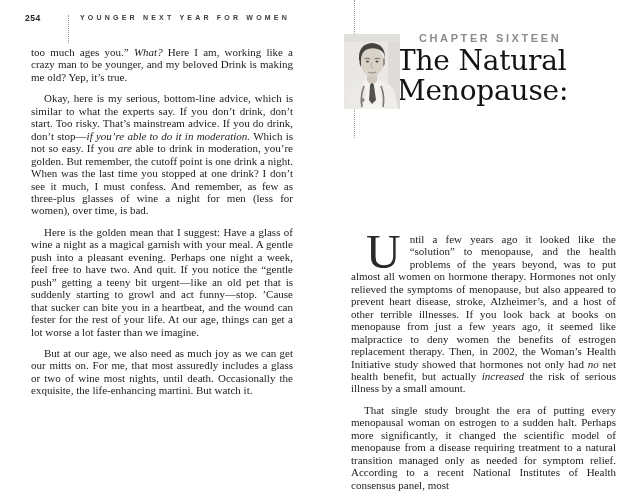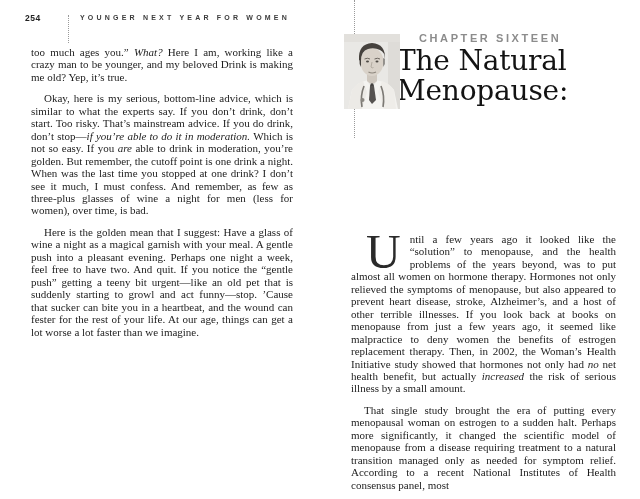--- a/index.html
+++ b/index.html
@@ -80,20 +80,21 @@
   <div>
     <div class="left-header">
       <span class="pagenum">254</span>
       <span class="dotline header-dotline"></span>
       <span class="runhead">YOUNGER NEXT YEAR FOR WOMEN</span>
     </div>
     <div class="body-text" id="left-body">
         <p><span>too much ages you.” </span><i>What?</i><span> Here I am, working like a crazy man to be younger, and my beloved Drink is making me old? Yep, it’s true.</span></p>
         <p class="indent"><span>Okay, here is my serious, bottom-line advice, which is similar to what the experts say. If you don’t drink, don’t start. Too risky. That’s mainstream advice. If you do drink, don’t stop—</span><i>if you’re able to do it in moderation.</i><span> Which is not so easy. If you </span><i>are</i><span> able to drink in moderation, you’re golden. But remember, the cutoff point is one drink a night. When was the last time you stopped at one drink? I don’t see it much, I must confess. And remember, as few as three-plus glasses of wine a night for men (less for women), over time, is bad.</span></p>
         <p class="indent"><span>Here is the golden mean that I suggest: Have a glass of wine a night as a magical garnish with your meal. A gentle push into a pleasant evening. Perhaps one night a week, feel free to have two. And quit. If you notice the “gentle push” getting a teeny bit urgent—like an old pet that is suddenly starting to growl and act funny—stop. ’Cause that sucker can bite you in a heartbeat, and the wound can fester for the rest of your life. At our age, things can get a lot worse a lot faster than we imagine.</span></p>
+        <p class="indent"><span>But at our age, we also need as much joy as we can get our mitts on. For me, that most assuredly includes a glass or two of wine most nights, until death. Occasionally the exquisite, the life-enhancing martini. But watch it.</span></p>
       </div>
   </div>
 
   <div>
     <span class="dotline margin-dotline"></span>
 
     <div class="photo">
       <svg width="56" height="75" viewBox="0 0 56 75" xmlns="http://www.w3.org/2000/svg">
         <rect x="0" y="0" width="56" height="75" fill="#e9e8e5"></rect>
         <rect x="44" y="0" width="12" height="75" fill="#dedcd8"></rect>

